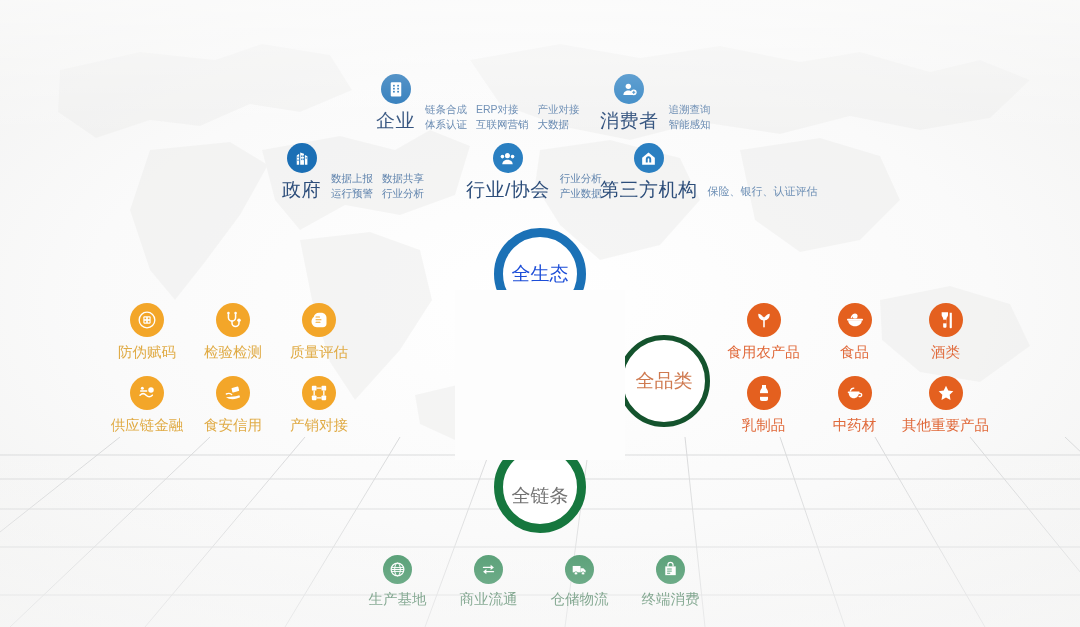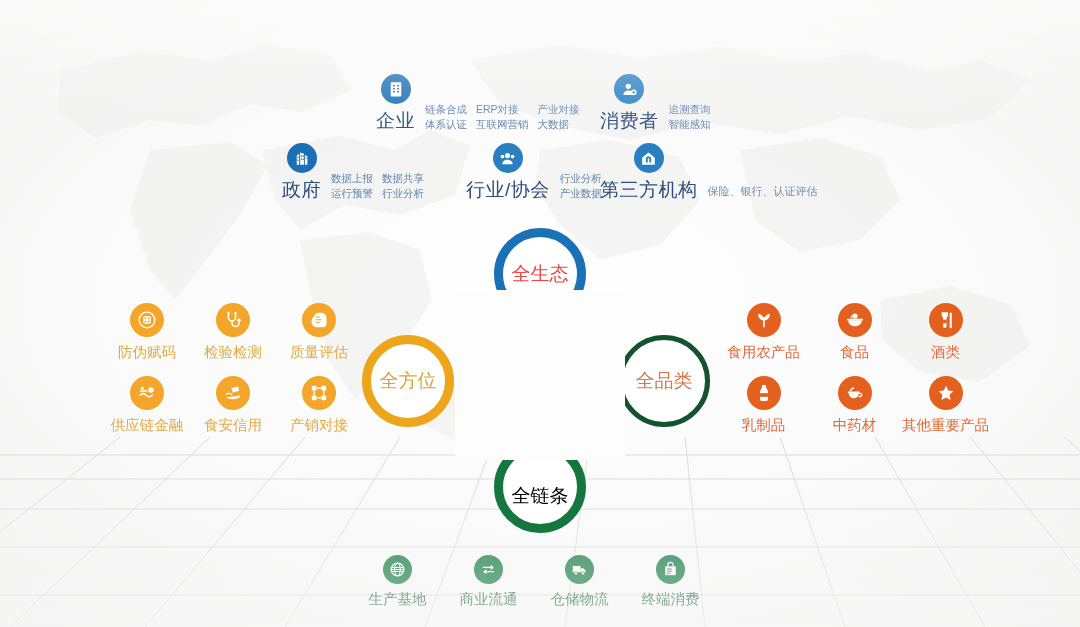--- a/index.html
+++ b/index.html
@@ -38,25 +38,25 @@
         display:flex;align-items:center;justify-content:center;
         background:#ffffff;}
   .ring span{white-space:nowrap;}
 
   .ring-core{width:138px;height:138px;border:13px solid #1b5193;
      left:471px;top:306px;z-index:6;}
   .ring-core span{font-size:31px;color:#22336b;letter-spacing:1px;font-weight:500;}
 
   .ring-top{width:92px;height:92px;border:9px solid #1b71b6;
      left:494px;top:228px;z-index:4;}
-  .ring-top span{font-size:19px;color:#ef4444;}
+  .ring-top span{font-size:19px;color:#1d4ed8;}
 
   .ring-bottom{width:92px;height:92px;border:9px solid #16773e;
      left:494px;top:441px;z-index:4;}
-  .ring-bottom span{font-size:19px;color:#000000;margin-top:18px;}
+  .ring-bottom span{font-size:19px;color:#737373;margin-top:18px;}
 
   .ring-left{width:92px;height:92px;border:9px solid #eda51c;
      left:362px;top:335px;z-index:4;}
   .ring-left span{font-size:19px;color:#d9a235;}
 
   .ring-right{width:92px;height:92px;border:5px solid #14532d;
      left:618px;top:335px;z-index:4;}
   .ring-right span{font-size:19px;color:#cf7a50;}
 
   
@@ -237,23 +237,20 @@
       <span class="t-sub" style="color:#6d8fb5;font-size:11px;">保险、银行、认证评估</span>
     </div>
   </div>
 
   <div class="ring ring-top">
     <span>全生态</span>
   </div>
   <div class="ring ring-bottom">
     <span>全链条</span>
   </div>
-  <div class="ring ring-left">
-    <span>全方位</span>
-  </div>
   <div class="ring ring-right">
     <span>全品类</span>
   </div>
   <div class="ring ring-core">
     <span>区块链</span>
   </div>
 
   <svg class="notch" style="left:455px;top:290px;width:170px;height:170px;" viewBox="0 0 170 170">
     <g fill="#fdfdfd">
       <path d="M70 30 L85 46 L100 30 L100 6 L70 6 Z"></path>

